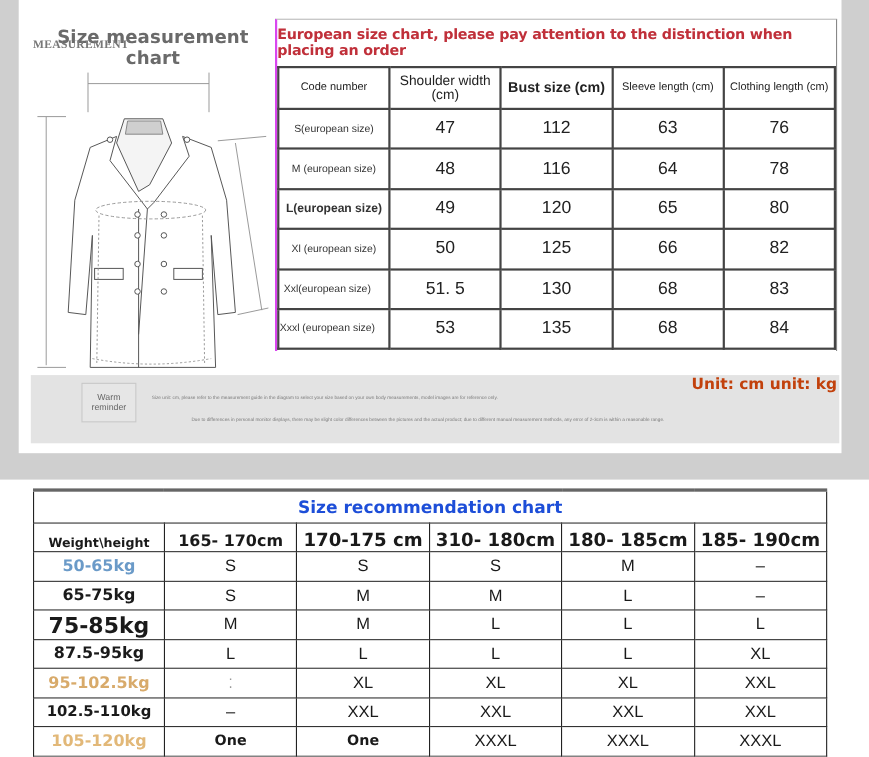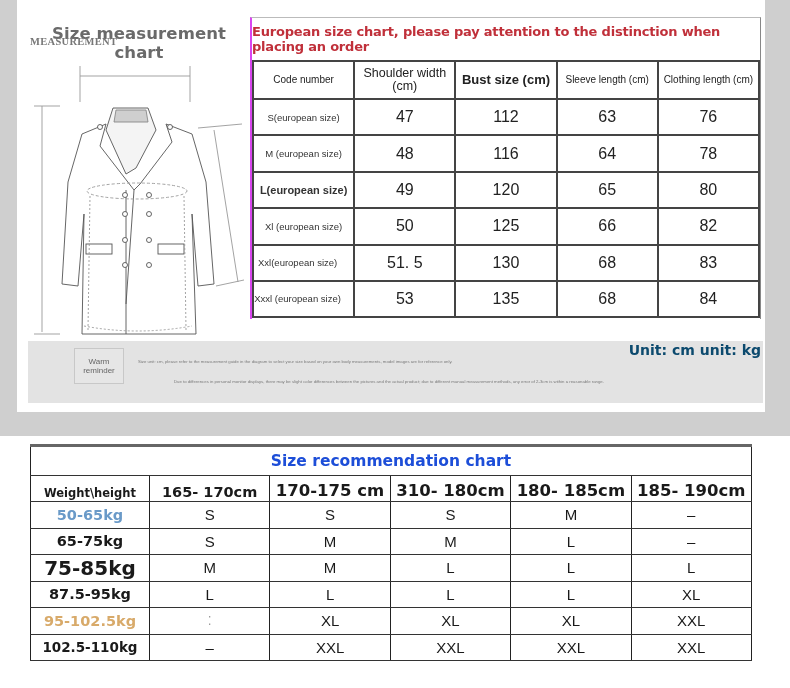--- a/index.html
+++ b/index.html
@@ -25,21 +25,21 @@
   .euro td.hdr.big { font-size: 12.5px; font-weight: normal; }
   .euro td.hdr.bust { font-size: 13px; font-weight: bold; }
   .euro td.code { font-size: 9.5px; color: #333; border-radius: 12px; }
   .euro td.code.bold { font-weight: bold; font-size: 11px; }
   .euro td.code.right { text-align: center; padding-right: 12px; line-height: 1.0; }
 
   .reminder-area { position: absolute; left: 28px; top: 341px; width: 735px; height: 62px; background: #e3e3e3; }
   .reminder-box { position: absolute; left: 46px; top: 7px; width: 50px; height: 36px; border: 1px solid #c8c8c8; background: #e6e6e6; display: flex; align-items: center; justify-content: center; text-align: center; font-size: 8px; color: #666; line-height: 1.15; }
   .rem-line1 { position: absolute; left: 110px; top: 18px; font-size: 4.3px; color: #7a7a7a; white-space: nowrap; }
   .rem-line2 { position: absolute; left: 146px; top: 38px; font-size: 4.3px; color: #7a7a7a; white-space: nowrap; }
-  .unit { position: absolute; right: 2px; top: 1px; font-size: 14px; font-weight: bold; color: #0c4a6e; font-family: "DejaVu Sans", sans-serif; margin-left: 44px; }
+  .unit { position: absolute; right: 2px; top: 1px; font-size: 14px; font-weight: bold; color: #c2410c; font-family: "DejaVu Sans", sans-serif; margin-left: 44px; }
 
   
   .rec { position: absolute; left: 30px; top: 444px; width: 722px; }
   .rec table { width: 100%; border-collapse: collapse; table-layout: fixed; }
   .rec td { border-left: 1.5px solid #222; border-right: 1.5px solid #222; border-bottom: 1.5px solid #333; text-align: center; height: 26.5px; font-size: 15px; color: #1a1a1a; }
   .rec tr.title td { border-top: 3px solid #666; height: 30px; font-weight: bold; font-size: 15.5px; font-family: "DejaVu Sans", sans-serif; color: #1d4ed8; }
   .rec tr.head td { height: 26px; font-weight: bold; font-size: 14.5px; font-family: "DejaVu Sans", sans-serif; vertical-align: bottom; padding-bottom: 1px; white-space: nowrap; overflow: visible; }
   .rec tr.head td.wh { font-size: 11.5px; }
   .rec tr.head td.big { font-size: 16.5px; }
   .rec td.w { font-weight: bold; font-size: 14.5px; font-family: "DejaVu Sans", sans-serif; }
@@ -247,17 +247,25 @@
         <td>XXL</td>
       </tr>
       <tr>
         <td class="w sm">102.5-110kg</td>
         <td>–</td>
         <td>XXL</td>
         <td>XXL</td>
         <td>XXL</td>
         <td>XXL</td>
       </tr>
+      <tr>
+        <td class="w orange2">105-120kg</td>
+        <td class="one">One</td>
+        <td class="one">One</td>
+        <td>XXXL</td>
+        <td>XXXL</td>
+        <td>XXXL</td>
+      </tr>
     </tbody>
       </table>
   </div>
 
 </div>
 
 </body></html>

